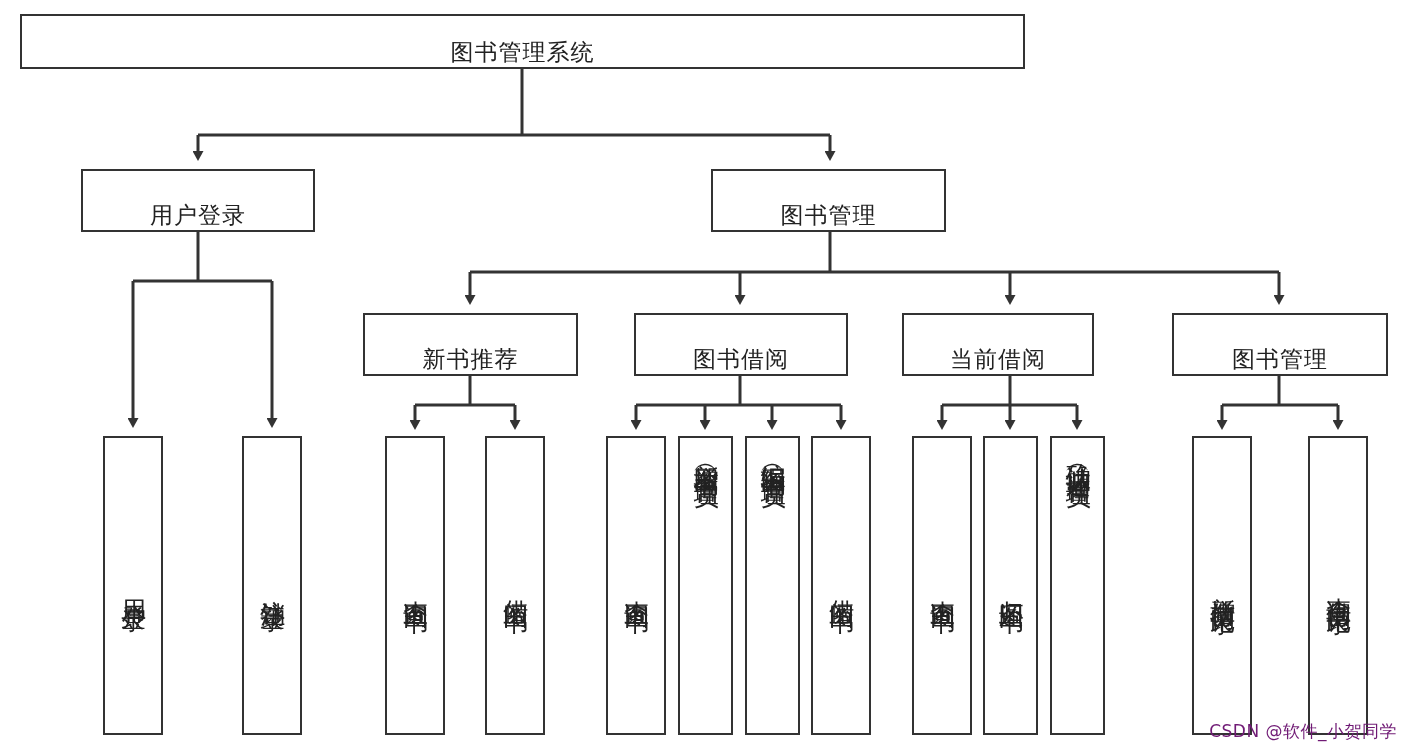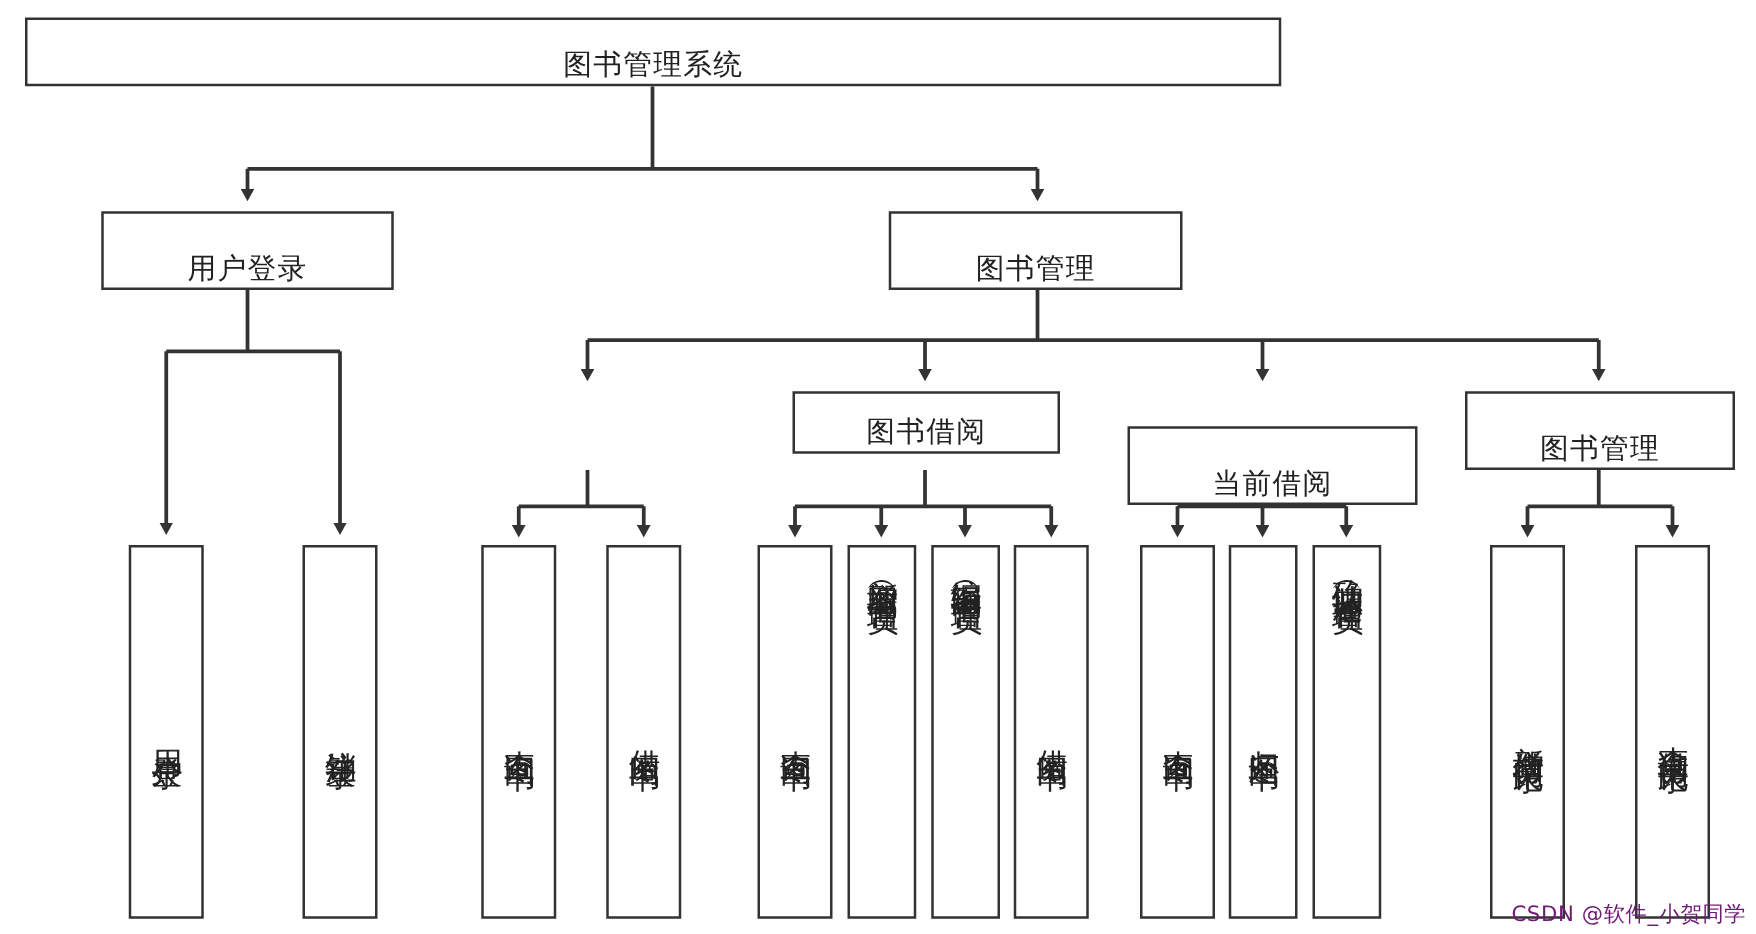--- a/index.html
+++ b/index.html
@@ -137,26 +137,29 @@
   </div>
 
   <div class="node" style="left:81px; top:169px; width:234px; height:63px;">
     <span class="label">用户登录</span>
   </div>
 
   <div class="node" style="left:711px; top:169px; width:235px; height:63px;">
     <span class="label">图书管理</span>
   </div>
 
-
-  <div class="node" style="left:634px; top:313px; width:214px; height:50px;">
+  <div class="node" style="left:363px; top:313px; width:215px; height:63px;">
+    <span class="label">新书推荐</span>
+  </div>
+
+  <div class="node" style="left:634px; top:313px; width:214px; height:63px;">
     <span class="label">图书借阅</span>
   </div>
 
-  <div class="node" style="left:902px; top:313px; width:232px; height:63px;margin-top:28px;">
+  <div class="node" style="left:902px; top:313px; width:192px; height:63px;">
     <span class="label">当前借阅</span>
   </div>
 
   <div class="node" style="left:1172px; top:313px; width:216px; height:63px;">
     <span class="label">图书管理</span>
   </div>
 
   <div class="node vertical centered" style="left:103px; top:436px; width:60px; height:299px;">
     <span class="label">用户登录</span>
   </div>

